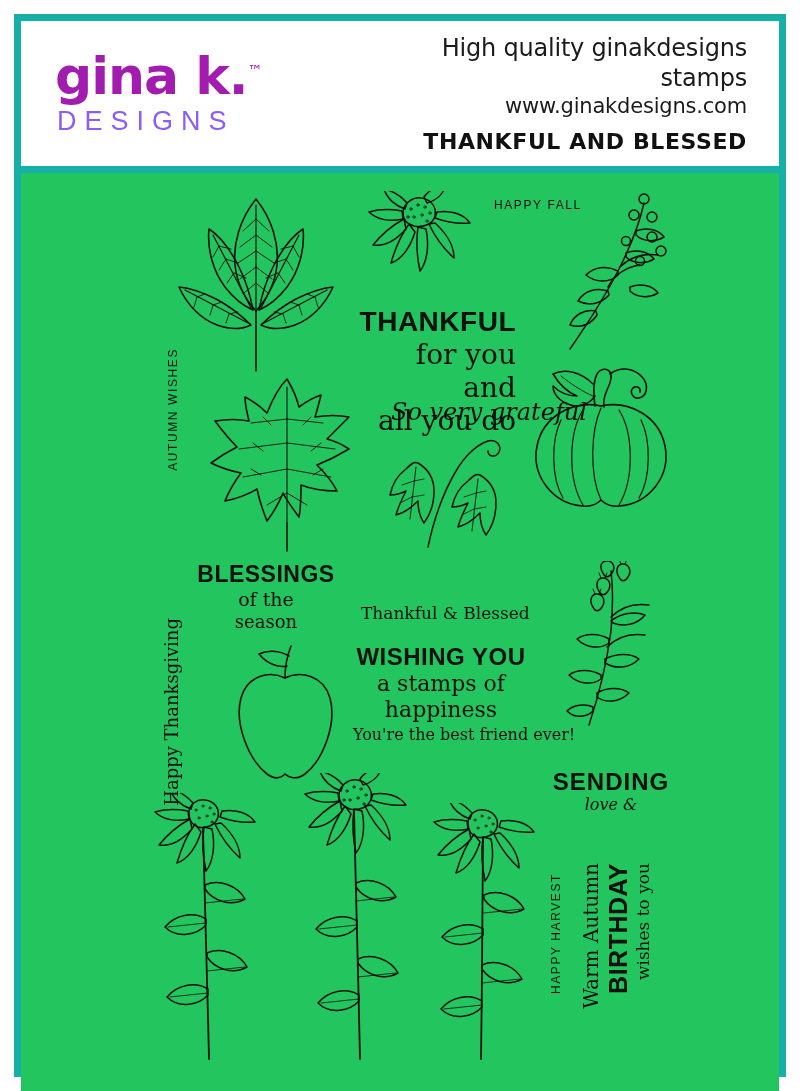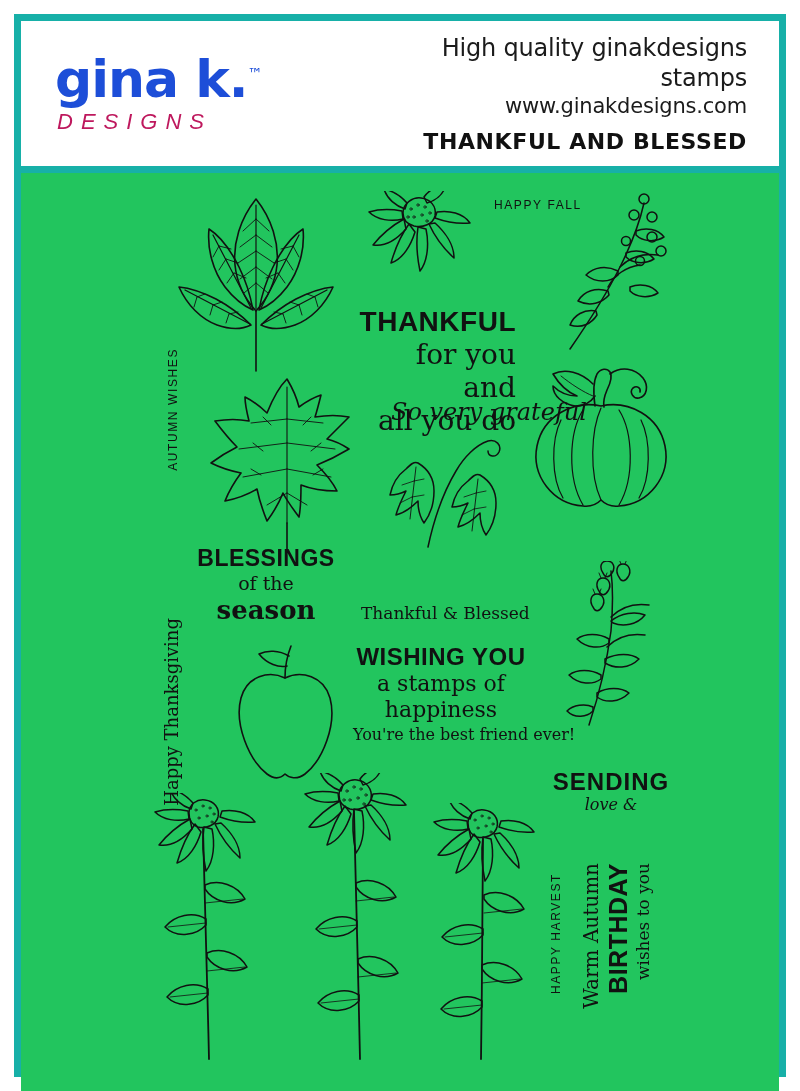--- a/index.html
+++ b/index.html
@@ -39,38 +39,37 @@
   }
   .brand {
     position: relative;
     width: 300px;
     flex: 0 0 300px;
   }
   .brand-name {
     font-family: "DejaVu Sans", sans-serif;
     font-size: 52px;
     font-weight: bold;
-    color: #1d4ed8;
+    color: #a21caf;
     letter-spacing: -1px;
     line-height: 1;
   }
   .brand-tm {
     font-size: 15px;
     vertical-align: super;
     font-weight: normal;
     letter-spacing: 0;
   }
   .brand-sub {
     font-family: "Liberation Sans", sans-serif;
-    font-size: 22px;
-    color: #be185d;
+    font-size: 27px;
+    color: #8b5cf6;
     letter-spacing: 8px;
     margin-top: 4px;
     padding-left: 2px;
-    font-style: italic;
   }
   .header-right {
     flex: 1 1 auto;
     text-align: right;
     padding-right: 6px;
   }
   .hq-line {
     font-family: "DejaVu Sans", sans-serif;
     font-size: 24px;
     color: #1b1b1b;
@@ -140,21 +139,21 @@
     line-height: 1.18;
   }
   .s-blessings .cap {
     display: block;
     font-family: "Liberation Sans", sans-serif;
     font-weight: bold;
     font-size: 23px;
     letter-spacing: 0.5px;
   }
   .s-blessings .mid { display:block; font-size: 19px; }
-  .s-blessings .low { display:block; font-weight: bold; font-size: 26px; }
+  .s-blessings .low { display:block; font-weight: normal; font-size: 18px; }
   .s-tb {
     font-family: "DejaVu Serif", serif;
     font-size: 17px;
   }
   .s-wishing {
     font-family: "DejaVu Serif", serif;
     font-size: 22px;
     text-align: center;
     line-height: 1.18;
   }
@@ -367,21 +366,21 @@
             </g>
 
           <path d="M102 58 C94 64 88 74 86 84 C92 84 98 82 102 80 C98 88 94 96 92 104 C100 102 108 96 114 90 C114 98 116 106 120 112 C126 104 130 92 130 80 C130 68 124 58 114 52 C110 50 106 54 102 58 Z"></path>
           <path d="M112 56 L106 108" stroke-width="0.9"></path>
           <g stroke-width="0.8">
               <path d="M110 70 L98 74 M110 70 L120 68 M108 86 L96 92 M108 86 L120 84"></path>
             </g>
         </svg>
       </div>
 
-      <div class="stamp s-blessings" style="left:155px; top:372px; width:180px;">
+      <div class="stamp s-blessings" style="left:155px; top:388px; width:180px;">
         <span class="cap">BLESSINGS</span>
         <span class="mid">of the</span>
         <span class="low">season</span>
       </div>
 
       <div class="stamp s-tb" style="left:340px; top:430px;">Thankful &amp; Blessed</div>
 
       <div class="stamp vert s-vert-serif" style="left:140px; top:445px;">Happy Thanksgiving</div>
 
       <div class="stamp" style="left:520px; top:388px; width:140px; height:170px;">

